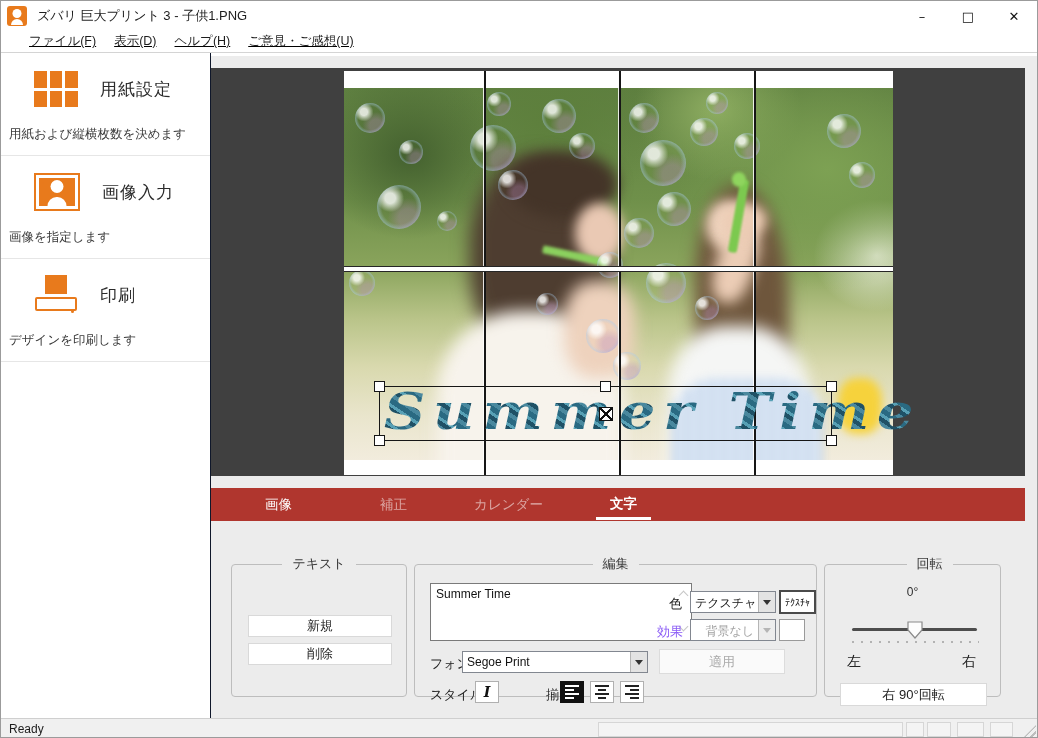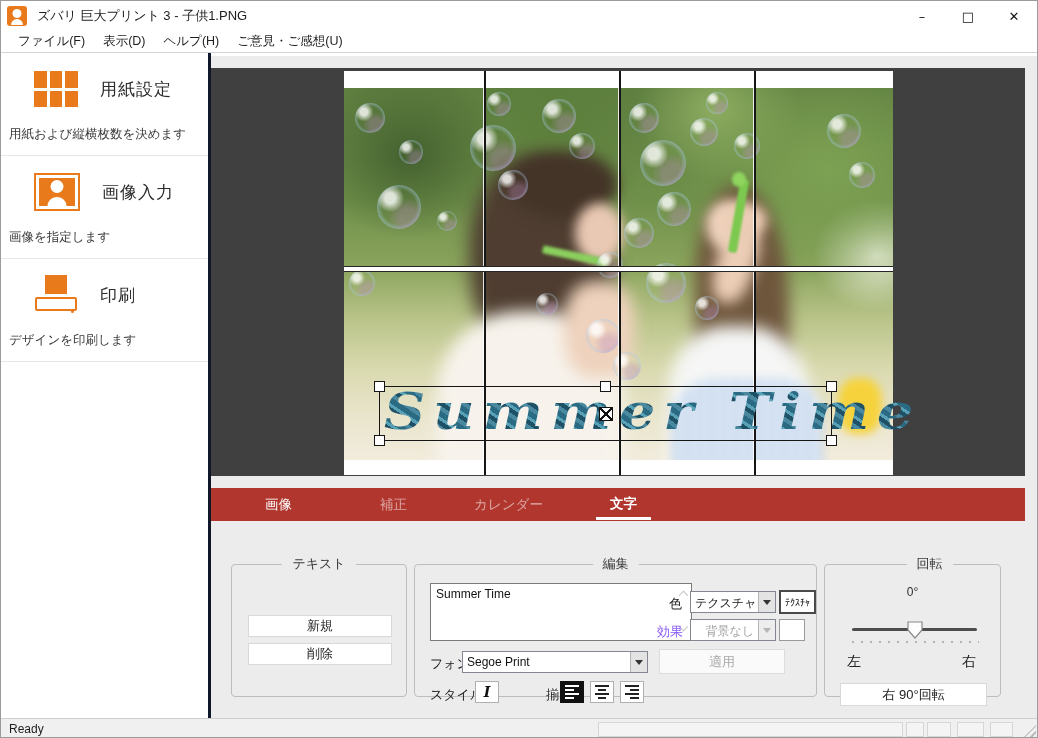--- a/index.html
+++ b/index.html
@@ -11,26 +11,26 @@
   .app-icon { width:20px; height:20px; margin:0 10px 0 6px; background:#e87a1c; border-radius:3px; position:relative; flex:0 0 auto; }
   .app-icon .head { position:absolute; left:50%; top:3px; transform:translateX(-50%); width:9px; height:9px; background:#fff; border-radius:50%; }
   .app-icon .eye { position:absolute; top:3px; width:1.5px; height:1.5px; background:#e87a1c; border-radius:50%; }
   .app-icon .eye.l { left:2px; } .app-icon .eye.r { right:2px; }
   .app-icon .torso { position:absolute; left:50%; bottom:1px; transform:translateX(-50%); width:12px; height:6px; background:#fff; border-radius:6px 6px 0 0; }
   .win-title { font-size:13px; color:#1d1d1d; }
   .win-controls { position:absolute; right:0; top:0; height:30px; display:flex; }
   .win-btn { width:46px; height:30px; border:none; background:#fff; font-size:13px; color:#111; cursor:pointer; font-family:"DejaVu Sans",sans-serif; }
 
   
-  .menubar { height:22px; display:flex; align-items:center; padding-left:8px; background:#fff; border-bottom:1px solid #d4d4d4; }
+  .menubar { height:22px; display:flex; align-items:center; padding-left:19px; background:#fff; border-bottom:1px solid #d4d4d4;text-decoration:underline; }
   .menu-item { font-size:12.5px; color:#1d1d1d; padding:2px 9px; cursor:default; }
 
   
   .content { display:flex; height:665px; }
-  .sidebar { width:210px; background:#fff; border-right:3px solid #0f172a; }
+  .sidebar { width:210px; background:#fff; border-right:1px solid #0f172a; }
   .side-card { padding:13px 8px 12px 8px; border-bottom:1px solid #e6e6e6; }
   .side-top { display:flex; align-items:center; padding-left:25px; min-height:46px; }
   .side-title { font-size:17px; color:#2b2b2b; margin-left:22px; letter-spacing:1px; }
   .side-desc { font-size:12.5px; color:#3a3a3a; margin-top:14px; padding-left:0; }
 
   .icon-grid { width:44px; height:36px; display:grid; grid-template-columns:repeat(3,1fr); grid-template-rows:repeat(2,1fr); gap:3px; }
   .icon-grid div { background:#e87a1c; }
   .icon-frame { width:46px; height:38px; border:2px solid #e87a1c; background:#fff; padding:3px; }
   .icon-frame .inner { width:100%; height:100%; background:#e87a1c; position:relative; }
   .icon-frame .head { position:absolute; left:50%; top:2px; transform:translateX(-50%); width:13px; height:13px; background:#fff; border-radius:50%; }

